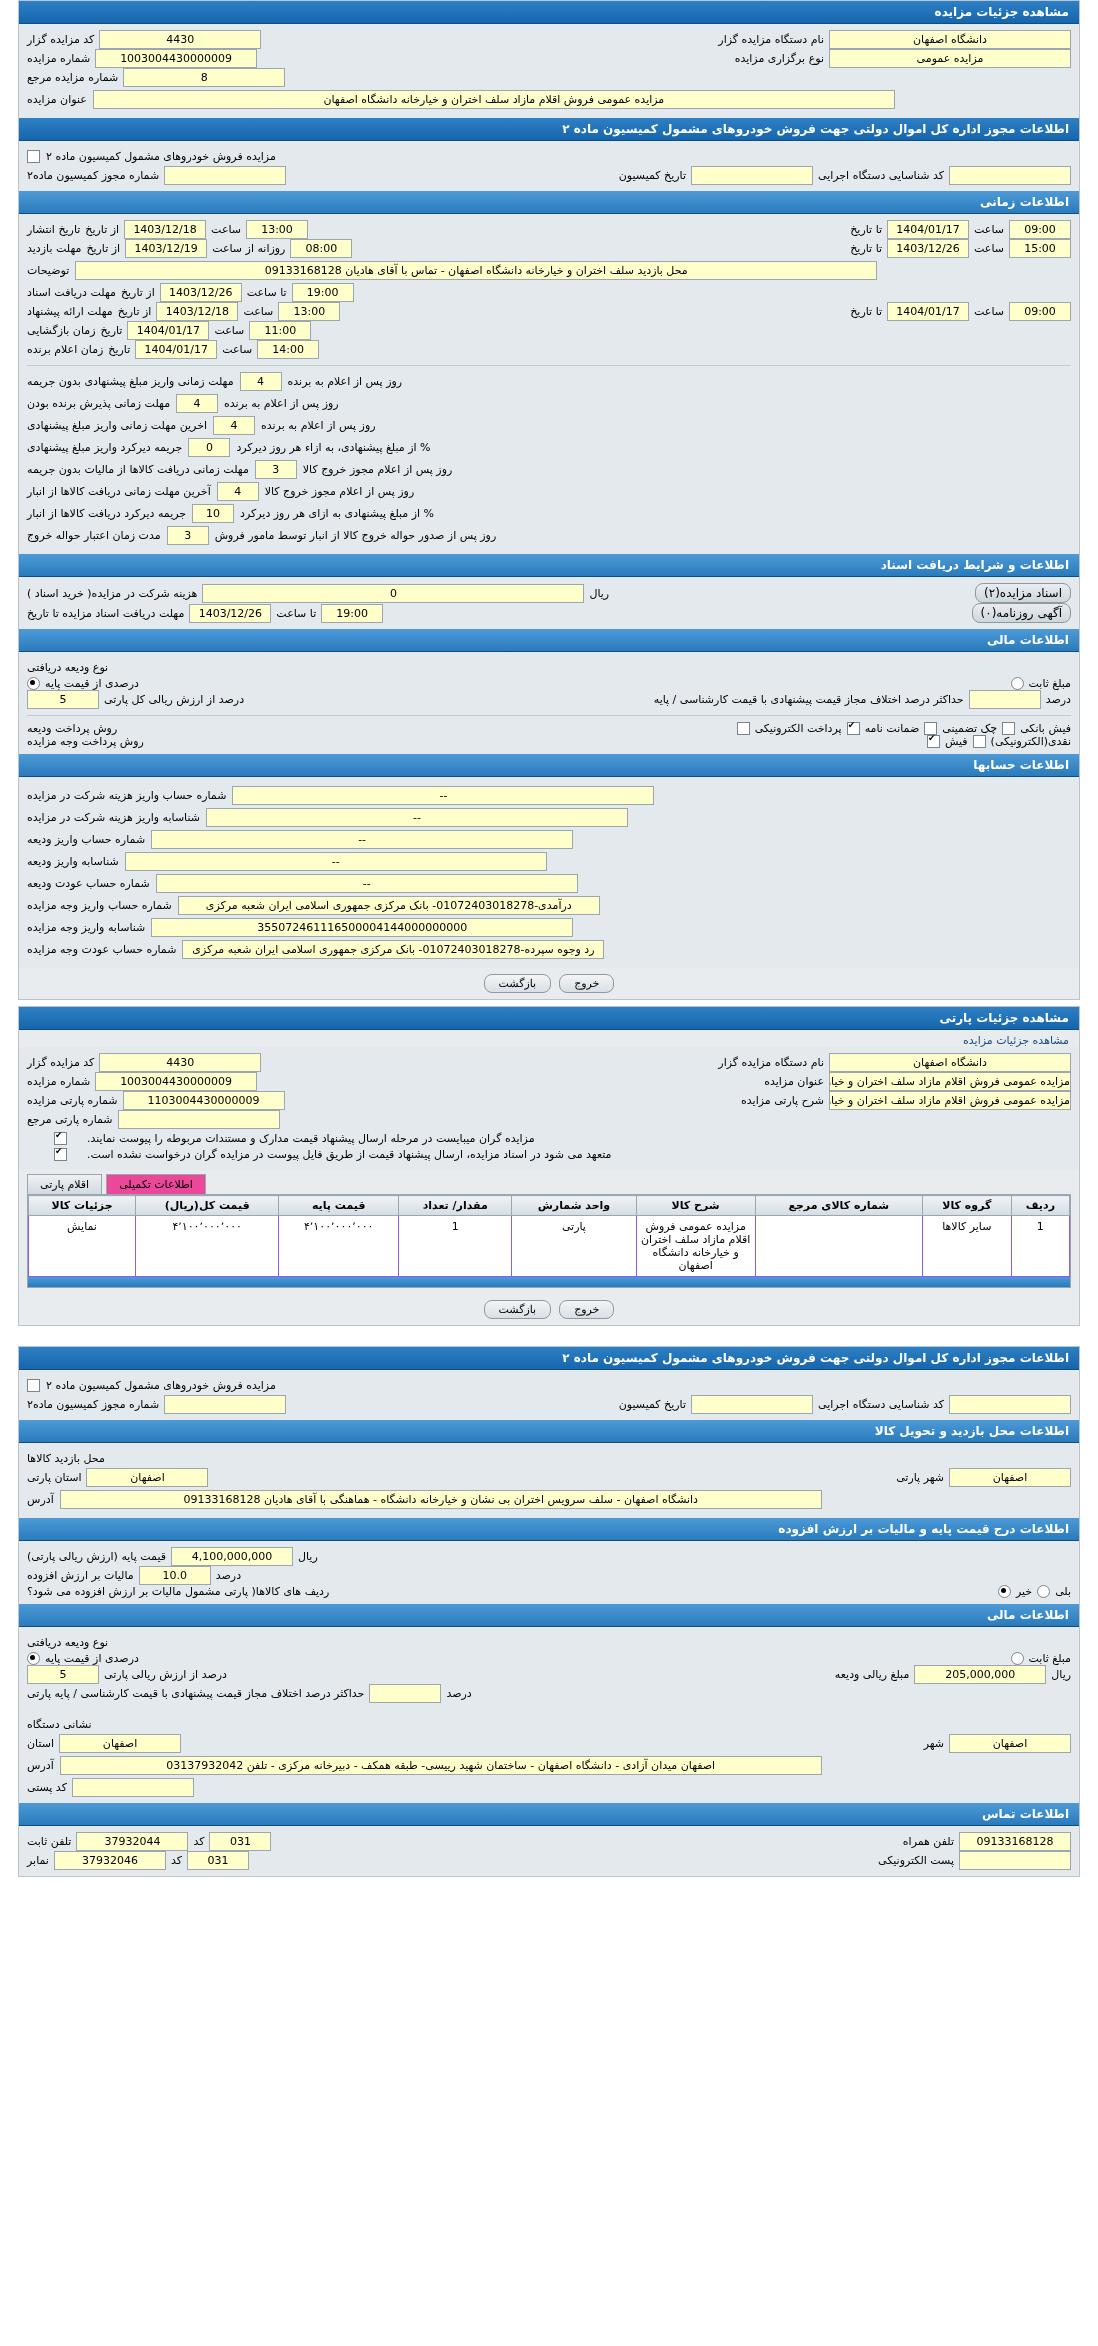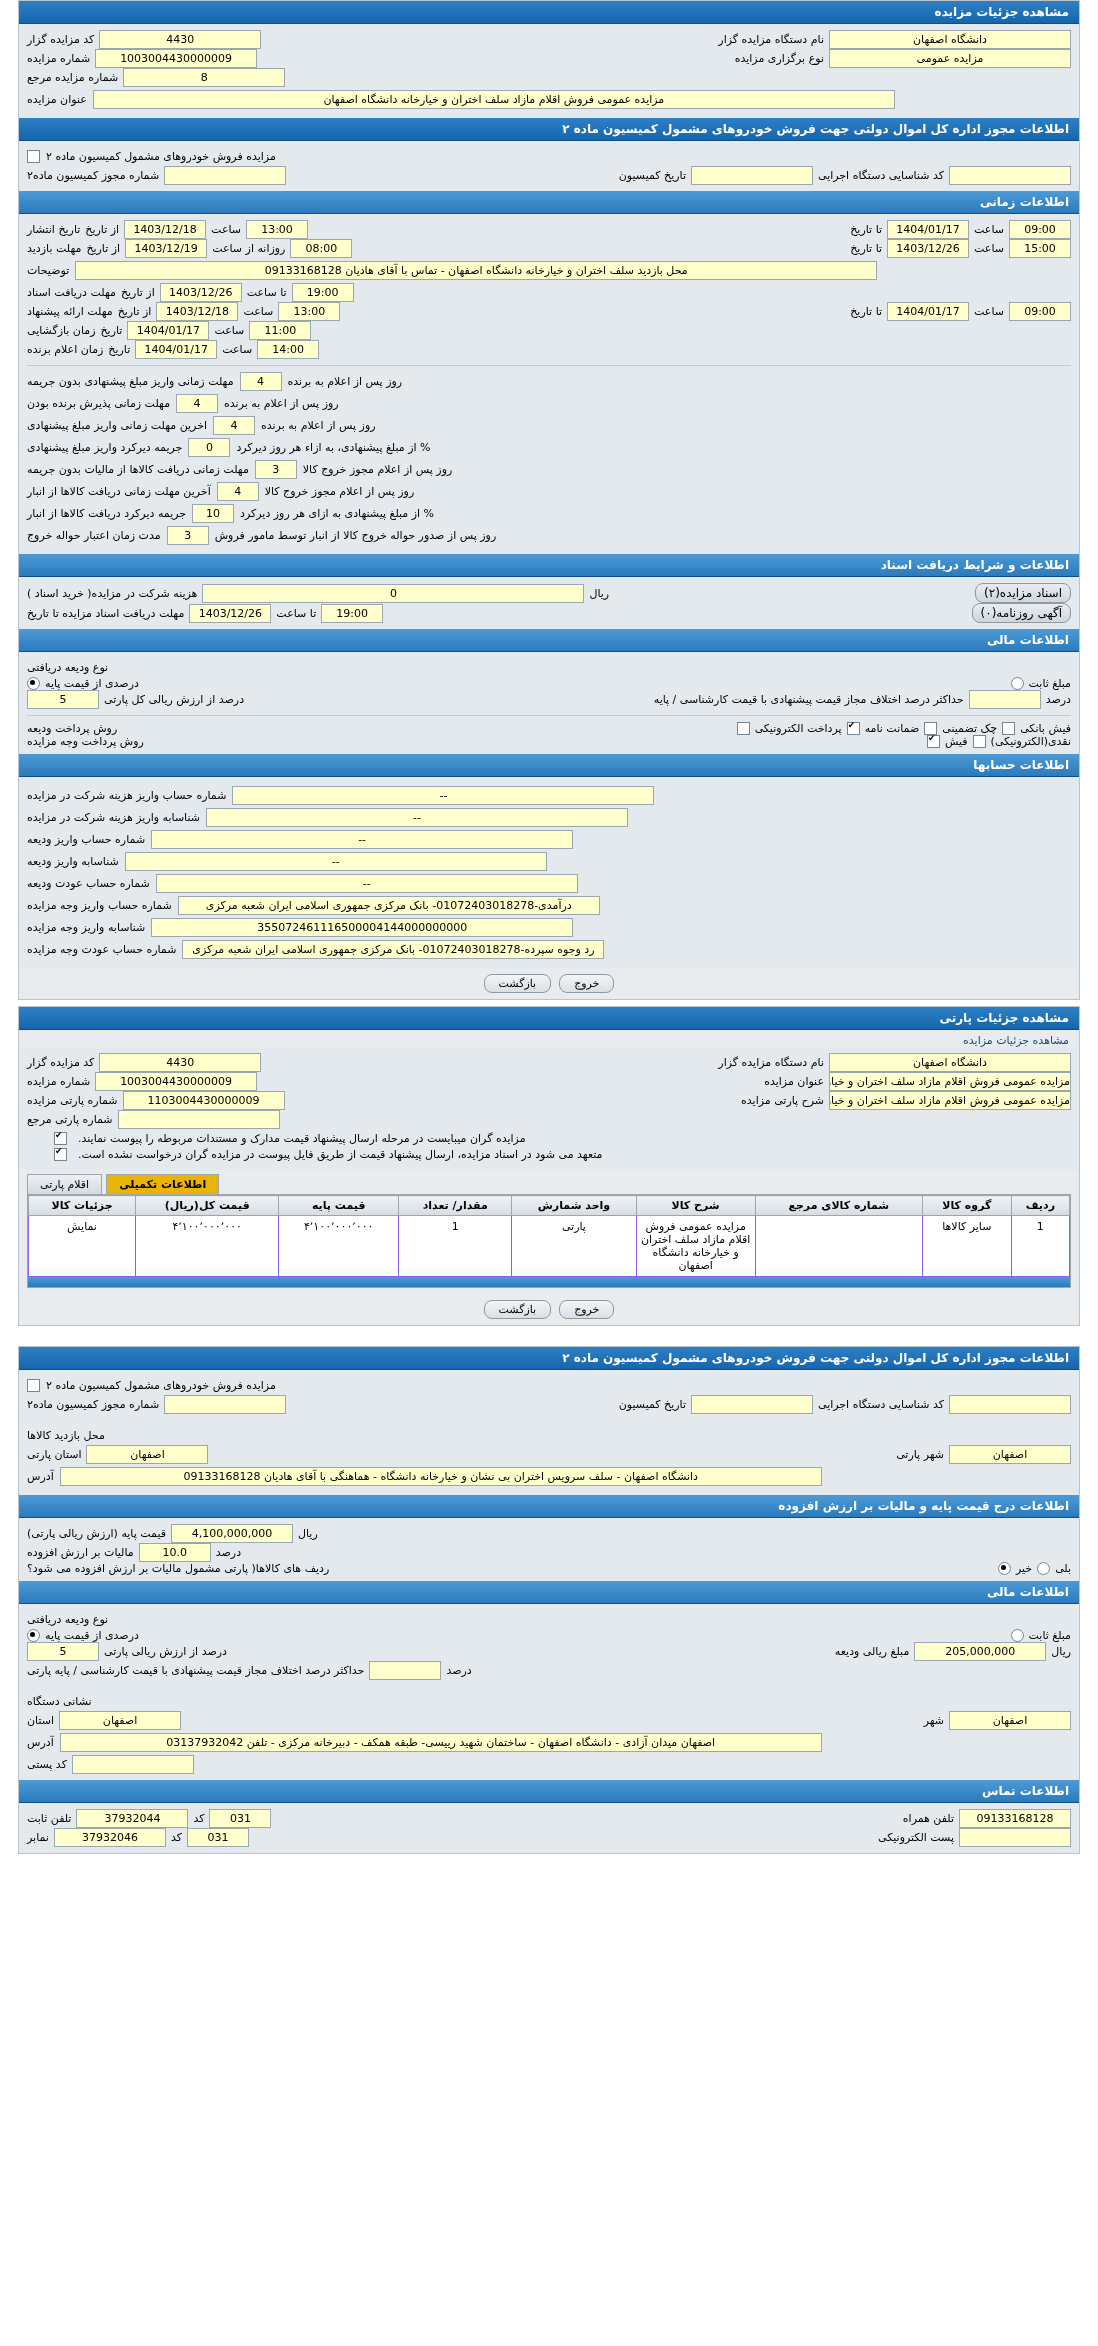--- a/index.html
+++ b/index.html
@@ -31,22 +31,22 @@
   .rad.on:after{content:"";position:absolute;width:5px;height:5px;background:#000;border-radius:50%;left:2px;top:2px;}
   .linkbtn{background:linear-gradient(#e9edf1,#cfd6dc);border:1px solid #8d99a3;font-size:12px;
            padding:2px 8px;color:#000;border-radius:8px;display:inline-block;}
   table.grid{width:100%;border-collapse:collapse;background:#fff;}
   table.grid th{background:linear-gradient(#f0f3f6,#d5dce2);border:1px solid #9aa7b0;font-size:11px;
      padding:3px 4px;text-align:center;font-weight:bold;}
   table.grid td{border:1px solid #8b5cf6;font-size:11px;padding:4px;text-align:center;vertical-align:top;margin-left:28px;}
   .tabs{display:flex;justify-content:flex-end;gap:4px;padding:4px 8px 0 8px;}
   .tab{background:linear-gradient(#eef1f4,#d2d9df);border:1px solid #9aa7b0;border-bottom:none;
        font-size:11px;padding:3px 12px;}
-  .tab.active{background:#eab308;font-weight:bold;}
-  .note{display:flex;align-items:flex-start;gap:11px;justify-content:flex-end;margin:3px 0;font-size:11px;padding-left:27px;}
+  .tab.active{background:#ec4899;font-weight:normal;}
+  .note{display:flex;align-items:flex-start;gap:20px;justify-content:flex-end;margin:3px 0;font-size:11px;padding-left:27px;}
   .gridwrap{background:#fff;border:1px solid #9aa7b0;margin:0 8px 6px 8px;}
   .blueline{height:10px;background:linear-gradient(#4d9ad6,#2a7bbd);margin:0;}
   .gap{height:14px;background:#fff;}
   .subtitle{text-align:right;font-size:11px;padding:4px 10px 0 10px;color:#1a4d7a;}
 </style>
 </head>
 <body>
 
 <div class="page">
 
@@ -471,20 +471,21 @@
           <div class="fld w120 blank"></div>
           <span class="lbl">تاریخ کمیسیون</span>
         </div>
         <div class="grp">
           <div class="fld w120 blank"></div>
           <span class="lbl">شماره مجوز کمیسیون ماده۲</span>
         </div>
       </div>
     </div>
 
+    <div class="bar light">اطلاعات محل بازدید و تحویل کالا</div>
     <div class="sec">
       <div class="row">
         <span class="lbl">محل بازدید کالاها</span>
       </div>
       <div class="two">
         <div class="grp">
           <div class="fld w120">اصفهان</div>
           <span class="lbl">شهر پارتی</span>
         </div>
         <div class="grp">

